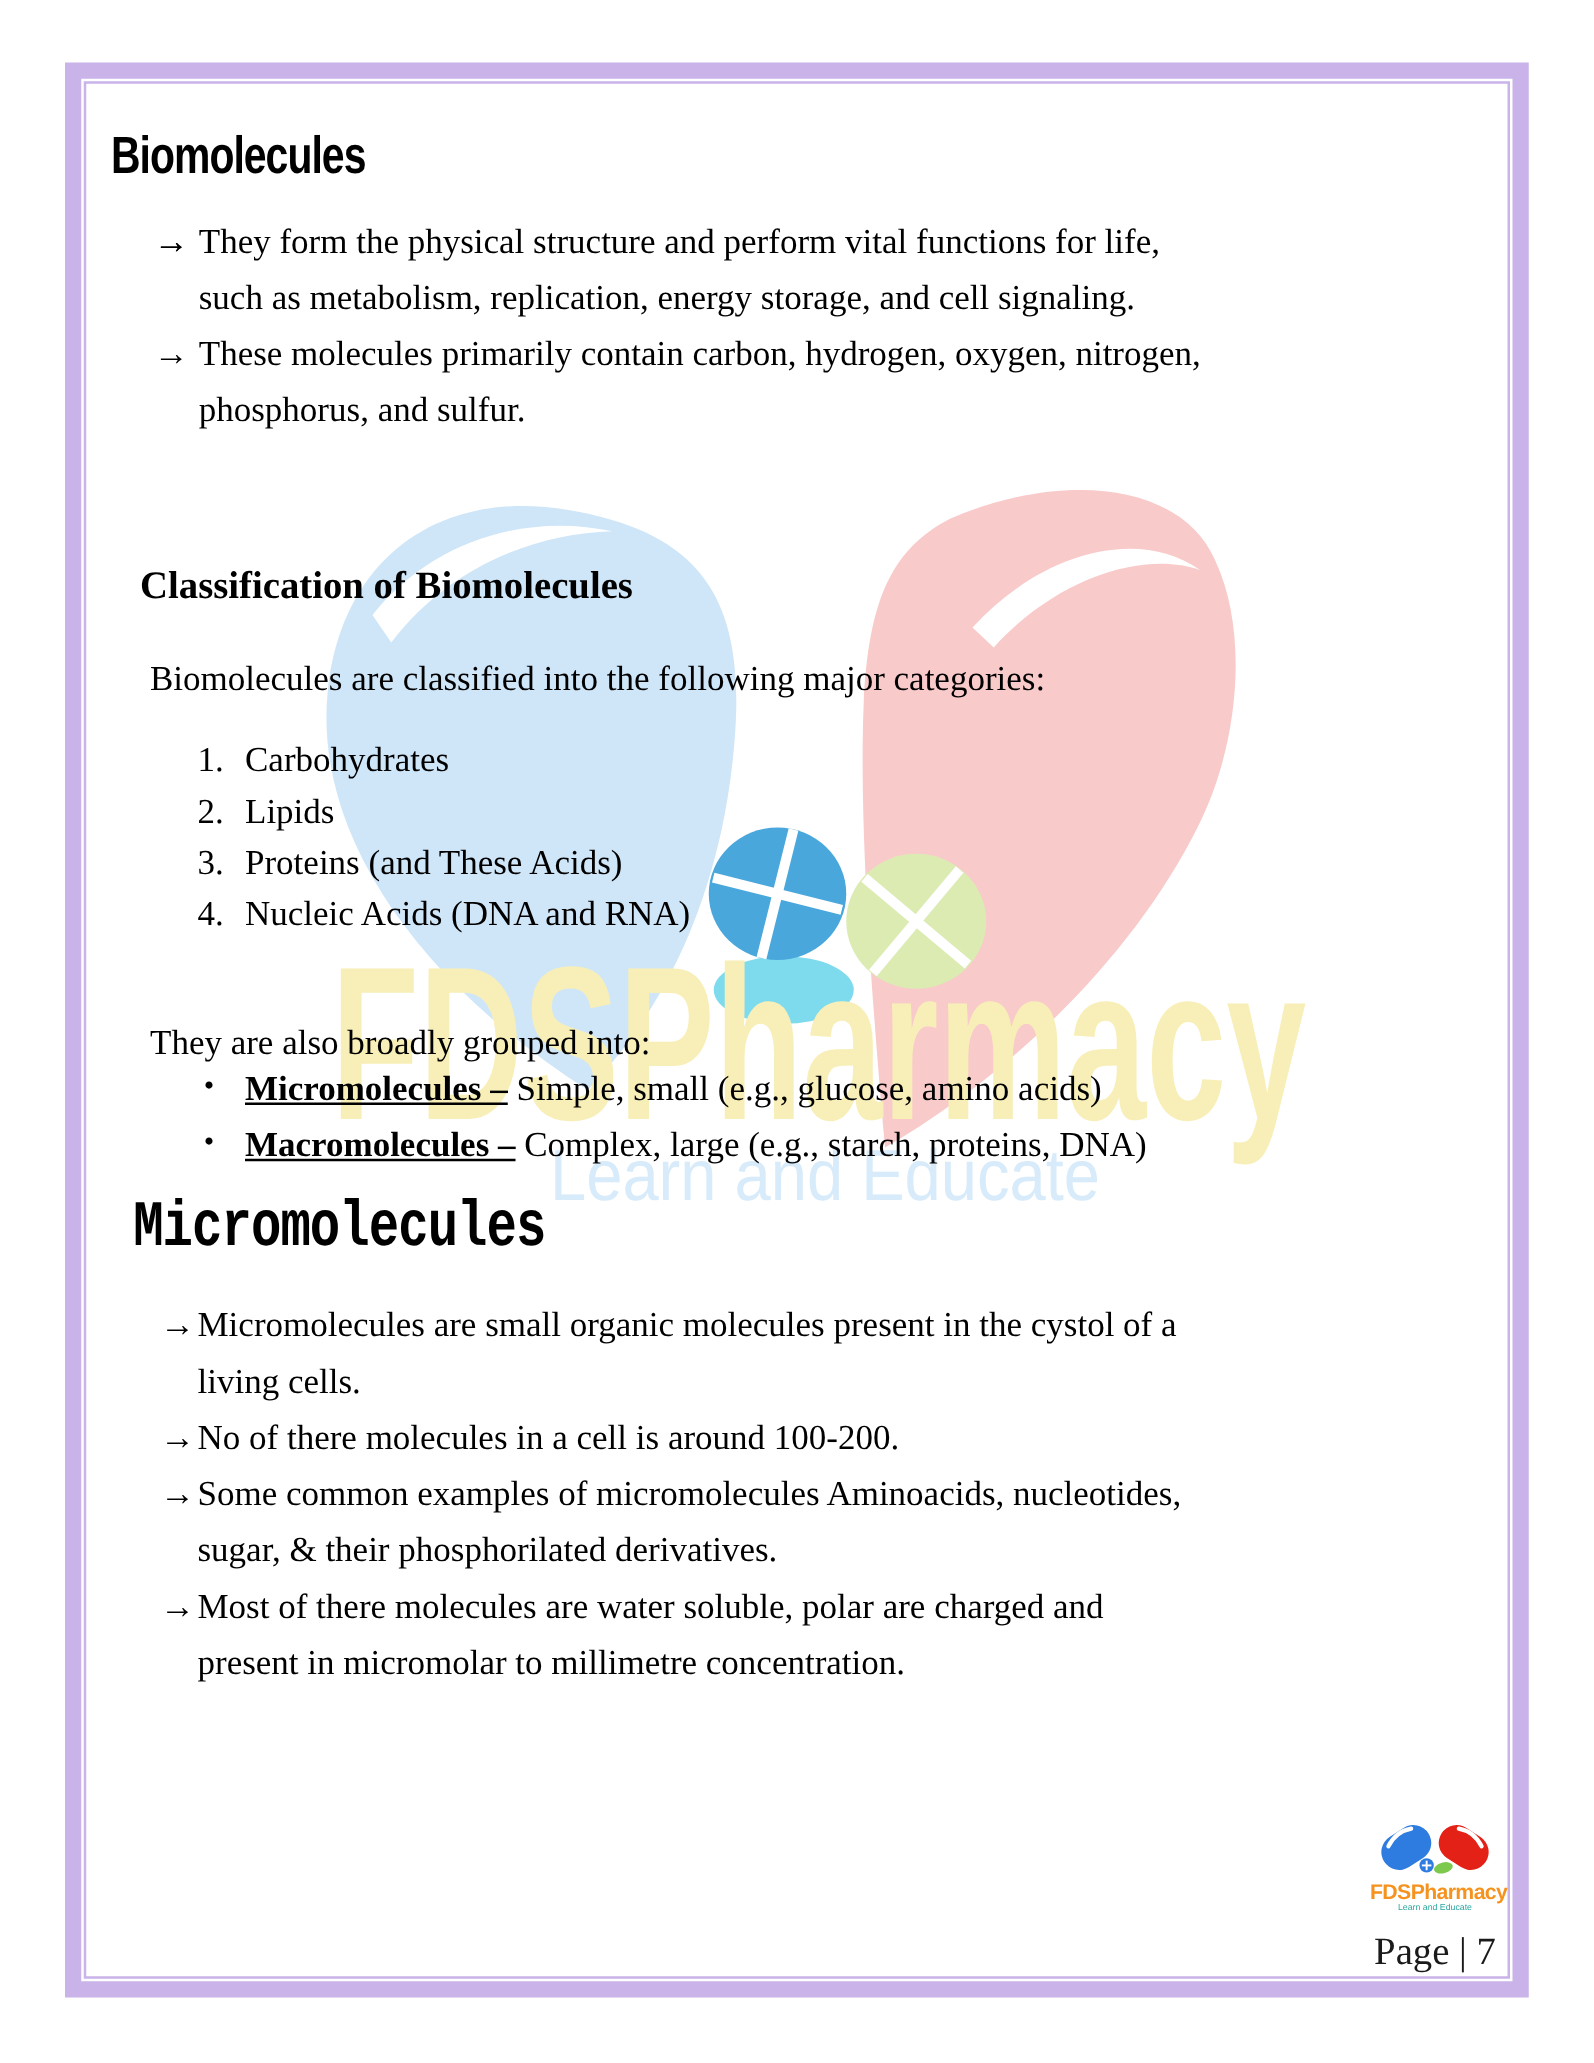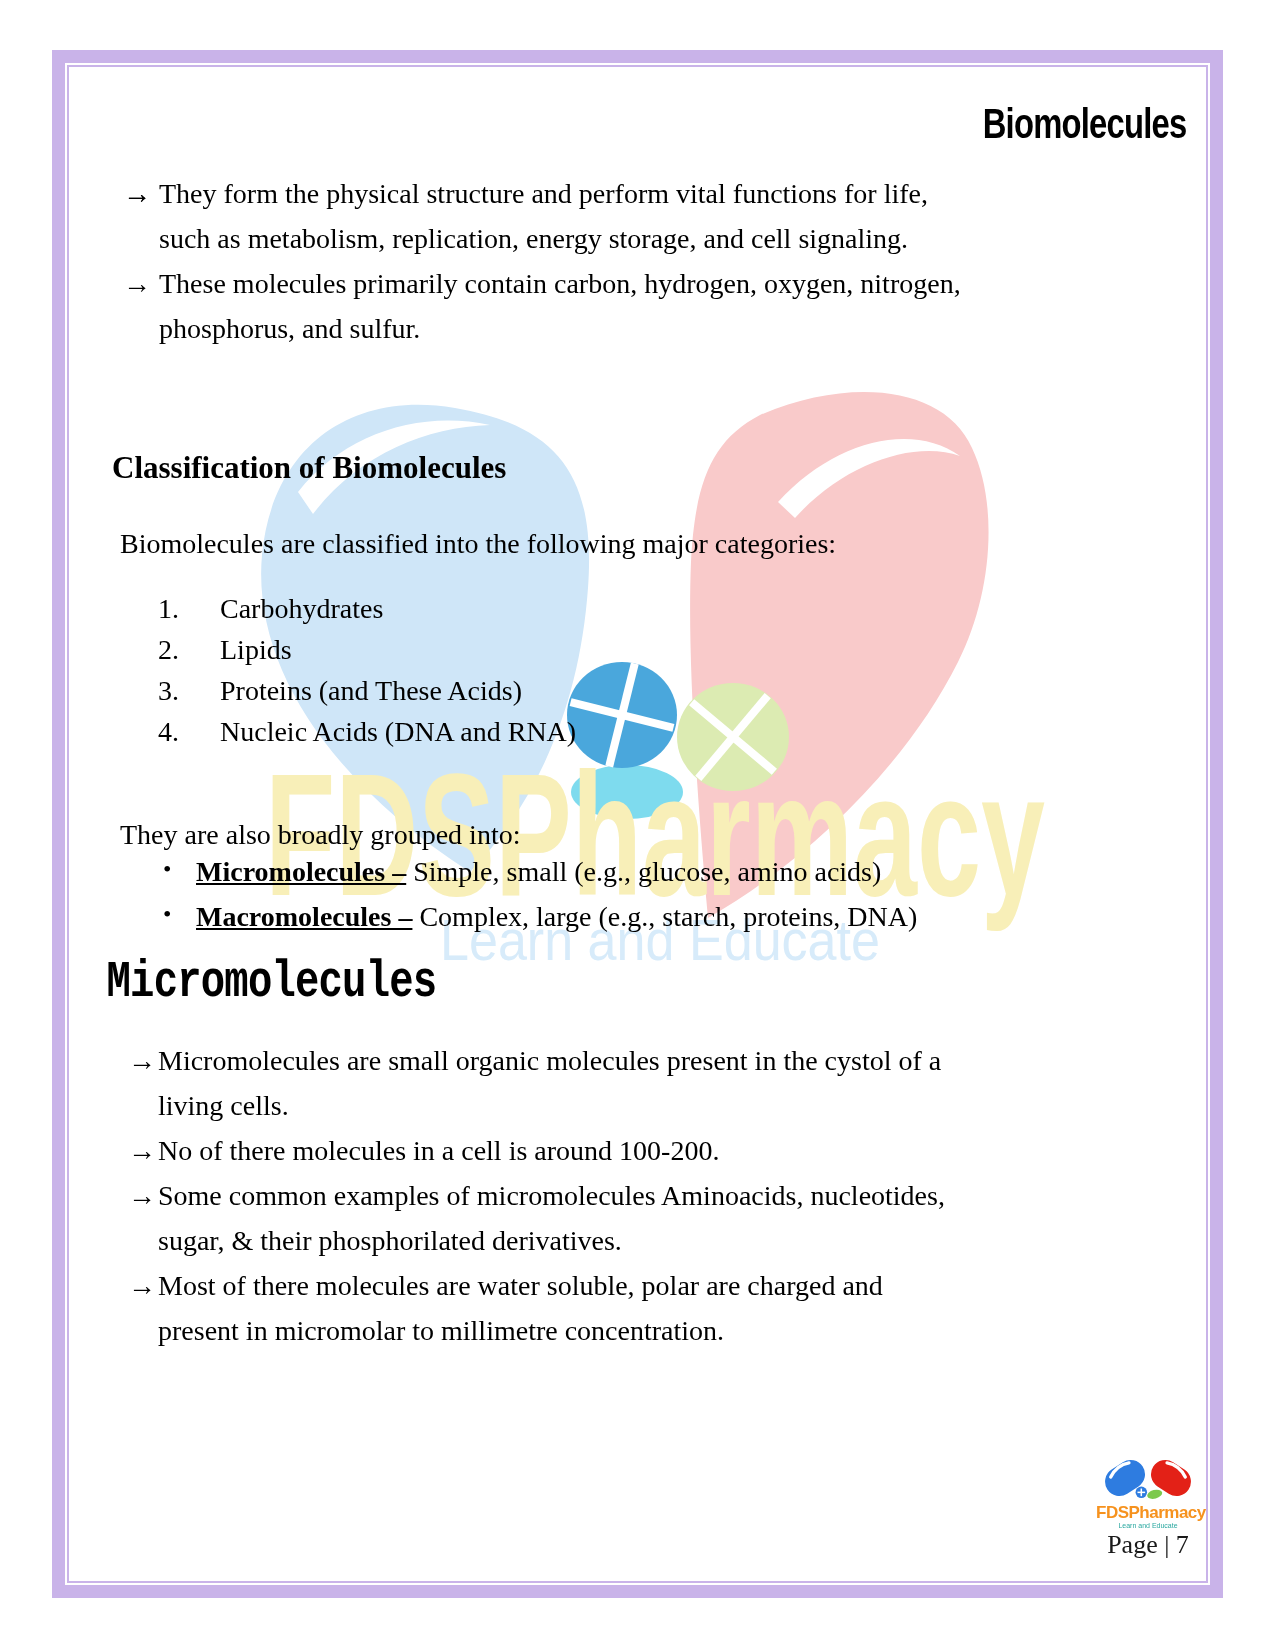--- a/index.html
+++ b/index.html
@@ -18,38 +18,38 @@
   }
   .frame::after {
     content:""; position:absolute; inset:2px;
     border:2px solid var(--lavender,#c9b3e9);
   }
 
   .wm { position:absolute; inset:0; pointer-events:none; }
 
   .layer { position:absolute; z-index:2; }
 
-  .doc-title { left:60px; right:60px; top:102px; text-align:right;
+  .doc-title { left:60px; right:60px; top:102px; text-align:left;
     font-family:"Liberation Sans","DejaVu Sans",sans-serif;
     font-weight:700; font-size:42px; line-height:44px; }
   .doc-title .squeeze, .h-micro .squeeze {
     display:inline-block; transform:scaleX(.78); transform-origin:center; letter-spacing:-1px; }
 
   .intro-list { left:123px; top:171px; width:1030px; list-style:none; }
   .intro-list li { position:relative; padding-left:36px; line-height:45px; font-size:28px; }
   .intro-list .mark { position:absolute; left:0; top:0; }
 
   .h-class { left:88px; top:447px; font-size:31px; font-weight:700; line-height:42px;margin-left:24px; }
 
   .lead { left:120px; top:521px; font-size:28px; line-height:45px; }
 
   .num-list { left:158px; top:588px; width:900px; list-style:none; }
   .num-list li { line-height:41px; font-size:28px; }
   .num-list .num { display:inline-block; min-width:30px; }
-  .num-list .lbl { padding-left:8px;margin-left:24px; }
+  .num-list .lbl { padding-left:8px; }
 
   .grouped-lead { left:120px; top:812px; font-size:28px; line-height:45px;text-align:center; }
 
   .group-bullets { left:163px; top:849px; width:990px; list-style:none; }
   .group-bullets li { position:relative; padding-left:33px; line-height:45px; font-size:28px; }
   .group-bullets .mark { position:absolute; left:0; top:-2px; font-size:24px; }
   .group-bullets .term { font-weight:700;text-decoration:underline; }
 
   .h-micro { left:60px; right:60px; top:960px; 
     font-family:Liberation Mono, monospace;
@@ -63,21 +63,21 @@
 
   
   .footer-logo { left:1096px; top:1456px; width:104px; text-align:center; z-index:2; }
   .footer-brand {
     font-family:"Liberation Sans","DejaVu Sans",sans-serif; font-weight:700;
     font-size:17px; line-height:17px; letter-spacing:-.5px; white-space:nowrap;
     color:var(--brand-orange,#f6921e); }
   .footer-tag {
     font-family:"Liberation Sans","DejaVu Sans",sans-serif;
     font-size:7px; line-height:9px; color:var(--brand-teal,#2aa8a0); white-space:nowrap; }
-  .page-label { font-size:26px; line-height:30px; color:#1a1a1a; white-space:nowrap; }
+  .page-label { font-size:31px; line-height:30px; color:#1a1a1a; white-space:nowrap;margin-top:15px; }
 </style>
 </head>
 <body>
 
 <div class="page">
 
   <svg class="wm" viewBox="0 0 1275 1650" xmlns="http://www.w3.org/2000/svg" aria-hidden="true">
     <g>
       <path style="fill:var(--wm-blue,#cfe6f8)" d="M 455 408 C 350 390 272 448 262 555 C 252 665 330 782 470 872 C 540 800 580 700 588 588 C 596 478 560 426 455 408 Z"></path>
       <path fill="#ffffff" d="M 298 492 C 345 433 420 410 490 425 C 425 427 358 455 313 514 Z"></path>

